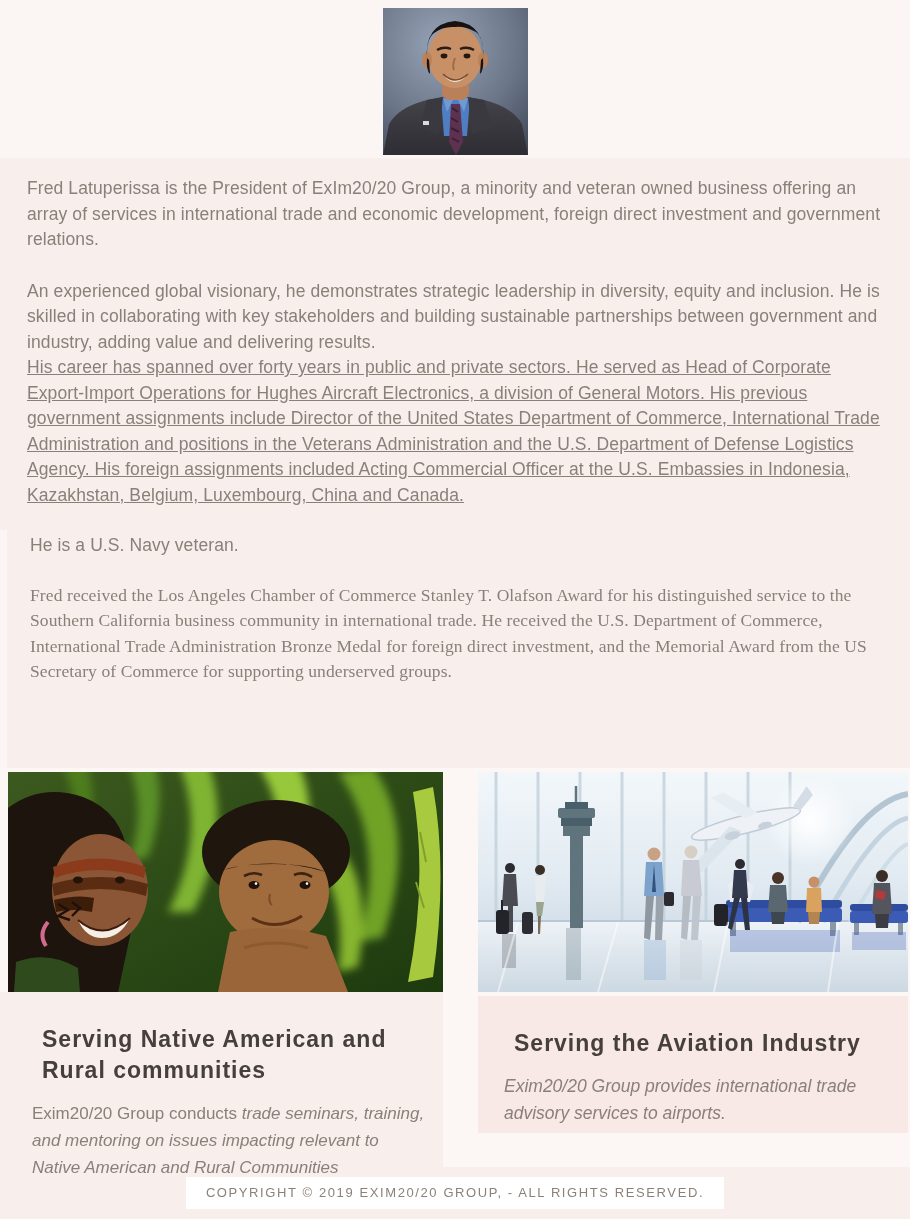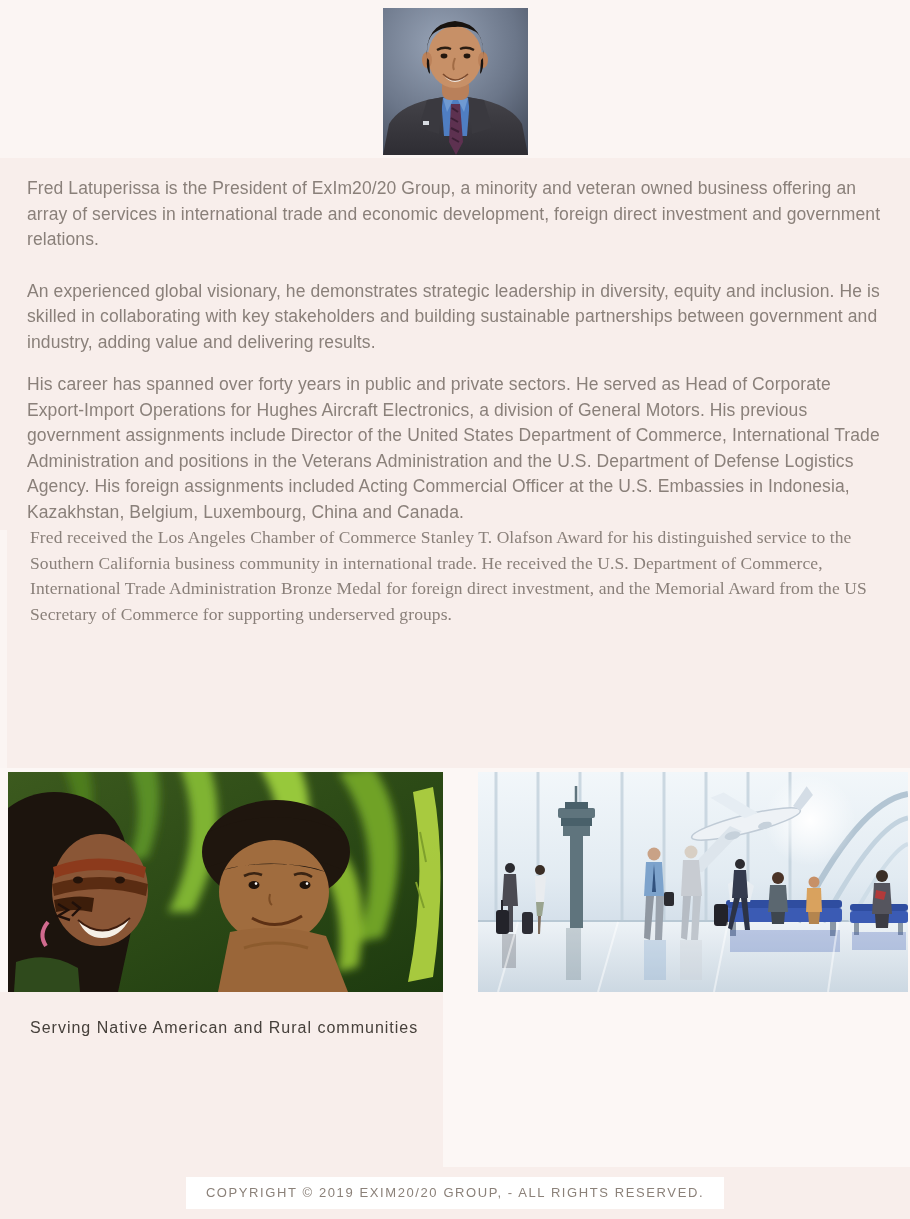--- a/index.html
+++ b/index.html
@@ -17,42 +17,42 @@
   
   .bio-section{
     position:relative;height:610px;background:#f8eeeb;
     padding:18px 28px 0 27px;box-sizing:border-box;overflow:hidden;
   }
   .bio-left-strip{position:absolute;left:0;top:372px;bottom:0;width:7px;background:#fbf5f3;}
   .bio-section p{
     margin:0;font-size:17.5px;line-height:25.5px;color:#8a807a;letter-spacing:.1px;
   }
   .bio-section p.p1{margin-bottom:26px;}
-  .bio-section p.p2{margin-bottom:17px;}
-  .bio-section p.p3{}
+  .bio-section p.p2{}
+  .bio-section p.p3{margin-bottom:25px;text-decoration:underline;}
   .bio-section p.p4{margin-bottom:24px;margin-left:3px;}
   .bio-section p.p5{margin-bottom:20px;margin-left:3px;}
   .bio-section p.p6{margin-left:3px;font-family:Liberation Serif, serif;}
 
   
   .cards-section{position:relative;height:399px;background:#fcf7f5;}
   .card-left{position:absolute;left:0;top:4px;width:443px;}
   .card-left .photo{display:block;width:435px;height:220px;margin-left:8px;}
   .card-left .panel{
     width:443px;height:175px;background:#f8eeeb;box-sizing:border-box;
     padding:20px 18px 0 30px;
   }
   .card-right{position:absolute;left:478px;top:4px;width:430px;}
   .card-right .photo{display:block;width:430px;height:220px;}
   .card-right .panel{
     margin-top:4px;width:430px;height:137px;background:#f8e9e6;box-sizing:border-box;
     padding:20px 20px 0 24px;
   }
   .card-heading{
-    margin:0;font-size:16px;font-weight:400;line-height:31px;color:#46403b;letter-spacing:1px;
+    margin:12px;font-size:23px;font-weight:700;line-height:31px;color:#46403b;letter-spacing:1px;
   }
   .card-body{
     margin:14px 0 0 2px;font-size:17px;line-height:27px;color:#8a807a;
   }
   .card-body .it{font-style:italic;}
   .card-right .card-body{font-style:italic;font-size:17.5px;}
 
   
   .footer{height:52px;background:#f8eeeb;display:flex;align-items:center;justify-content:center;}
   .copyright-box{
@@ -108,20 +108,21 @@
       <path d="M72 50 q-3 8 -1 12" stroke="#a06b44" stroke-width="2" fill="none"></path>
       <path d="M60 66 Q72 78 85 66 Q79 74 72 74 Q65 74 60 66 Z" fill="#f0e8e0"></path>
       <path d="M60 66 Q72 78 85 66" stroke="#7c4a2c" stroke-width="1.6" fill="none"></path>
     </svg>
   </div>
 
   <div class="bio-section">
     <p class="p1">Fred Latuperissa is the President of ExIm20/20 Group, a minority and veteran owned business offering an array of services in international trade and economic development, foreign direct investment and government relations.</p>
     <p class="p2">An experienced global visionary, he demonstrates strategic leadership in diversity, equity and inclusion. He is skilled in collaborating with key stakeholders and building sustainable partnerships between government and industry, adding value and delivering results.</p>
     <p class="p3">His career has spanned over forty years in public and private sectors.  He served as Head of Corporate Export-Import Operations for Hughes Aircraft Electronics, a division of General Motors.  His previous government assignments include Director of the United States Department of Commerce, International Trade Administration and positions in the Veterans Administration and the U.S. Department of Defense Logistics Agency.  His foreign assignments included Acting Commercial Officer at the U.S. Embassies in Indonesia, Kazakhstan, Belgium, Luxembourg, China and Canada.</p>
+    <p class="p4">He is a U.S. Navy veteran.</p>
     <p class="p6">Fred received the Los Angeles Chamber of Commerce Stanley T. Olafson Award for his distinguished service to the Southern California business community in international trade.  He received the U.S. Department of Commerce, International Trade Administration Bronze Medal for foreign direct investment, and the Memorial Award from the US Secretary of Commerce for supporting underserved groups.</p>
     <div class="bio-left-strip"></div>
   </div>
 
   <div class="cards-section">
 
     <div class="card-left">
       <svg class="photo" viewBox="0 0 435 220" aria-hidden="true">
         <defs>
           <linearGradient id="jbg" x1="0" y1="0" x2="1" y2="1">
@@ -172,20 +173,21 @@
           <ellipse cx="297" cy="113" rx="5.5" ry="4" fill="#1e120a"></ellipse>
           <circle cx="299" cy="111.6" r="1.3" fill="#fff"></circle>
           <path d="M262 122 q-2 8 2 11" stroke="#7c4c24" stroke-width="2" fill="none"></path>
           <path d="M244 146 Q268 160 294 144" stroke="#5c3014" stroke-width="3" fill="none"></path>
           <path d="M222 160 Q268 150 318 164 L340 220 L210 220 Z" fill="#9a6639"></path>
           <path d="M236 176 q30 -10 64 0" stroke="#845326" stroke-width="3" fill="none" opacity=".6"></path>
         </g>
       </svg>
       <div class="panel">
         <h2 class="card-heading">Serving Native American and Rural communities</h2>
+        <p class="card-body"><span>Exim20/20 Group conducts </span><span class="it"> trade seminars, training, and  mentoring on  issues impacting relevant to Native American and Rural Communities</span></p>
       </div>
     </div>
 
     <div class="card-right">
       <svg class="photo" viewBox="0 0 430 220" aria-hidden="true">
         <defs>
           <linearGradient id="abg" x1="0" y1="0" x2="0" y2="1">
             <stop offset="0%" stop-color="#f2f7fa"></stop>
             <stop offset="70%" stop-color="#e2ebf2"></stop>
             <stop offset="100%" stop-color="#d5e0ea"></stop>
@@ -303,20 +305,24 @@
           <rect x="252" y="158" width="110" height="22" fill="#3b5bb4"></rect>
           <rect x="374" y="160" width="54" height="18" fill="#3b5bb4"></rect>
         </g>
         <g stroke="#ffffff" stroke-width="2" opacity="0.5">
           <line x1="40" y1="150" x2="20" y2="220"></line>
             <line x1="140" y1="150" x2="120" y2="220"></line>
           <line x1="250" y1="150" x2="236" y2="220"></line>
             <line x1="360" y1="150" x2="350" y2="220"></line>
         </g>
       </svg>
+      <div class="panel">
+        <h2 class="card-heading">Serving the Aviation Industry</h2>
+        <p class="card-body">Exim20/20 Group provides international trade advisory services to airports.</p>
+      </div>
     </div>
 
   </div>
 
   <div class="footer">
     <div class="copyright-box">COPYRIGHT © 2019 EXIM20/20 GROUP, - ALL RIGHTS RESERVED.</div>
   </div>
 
 </div>
 

